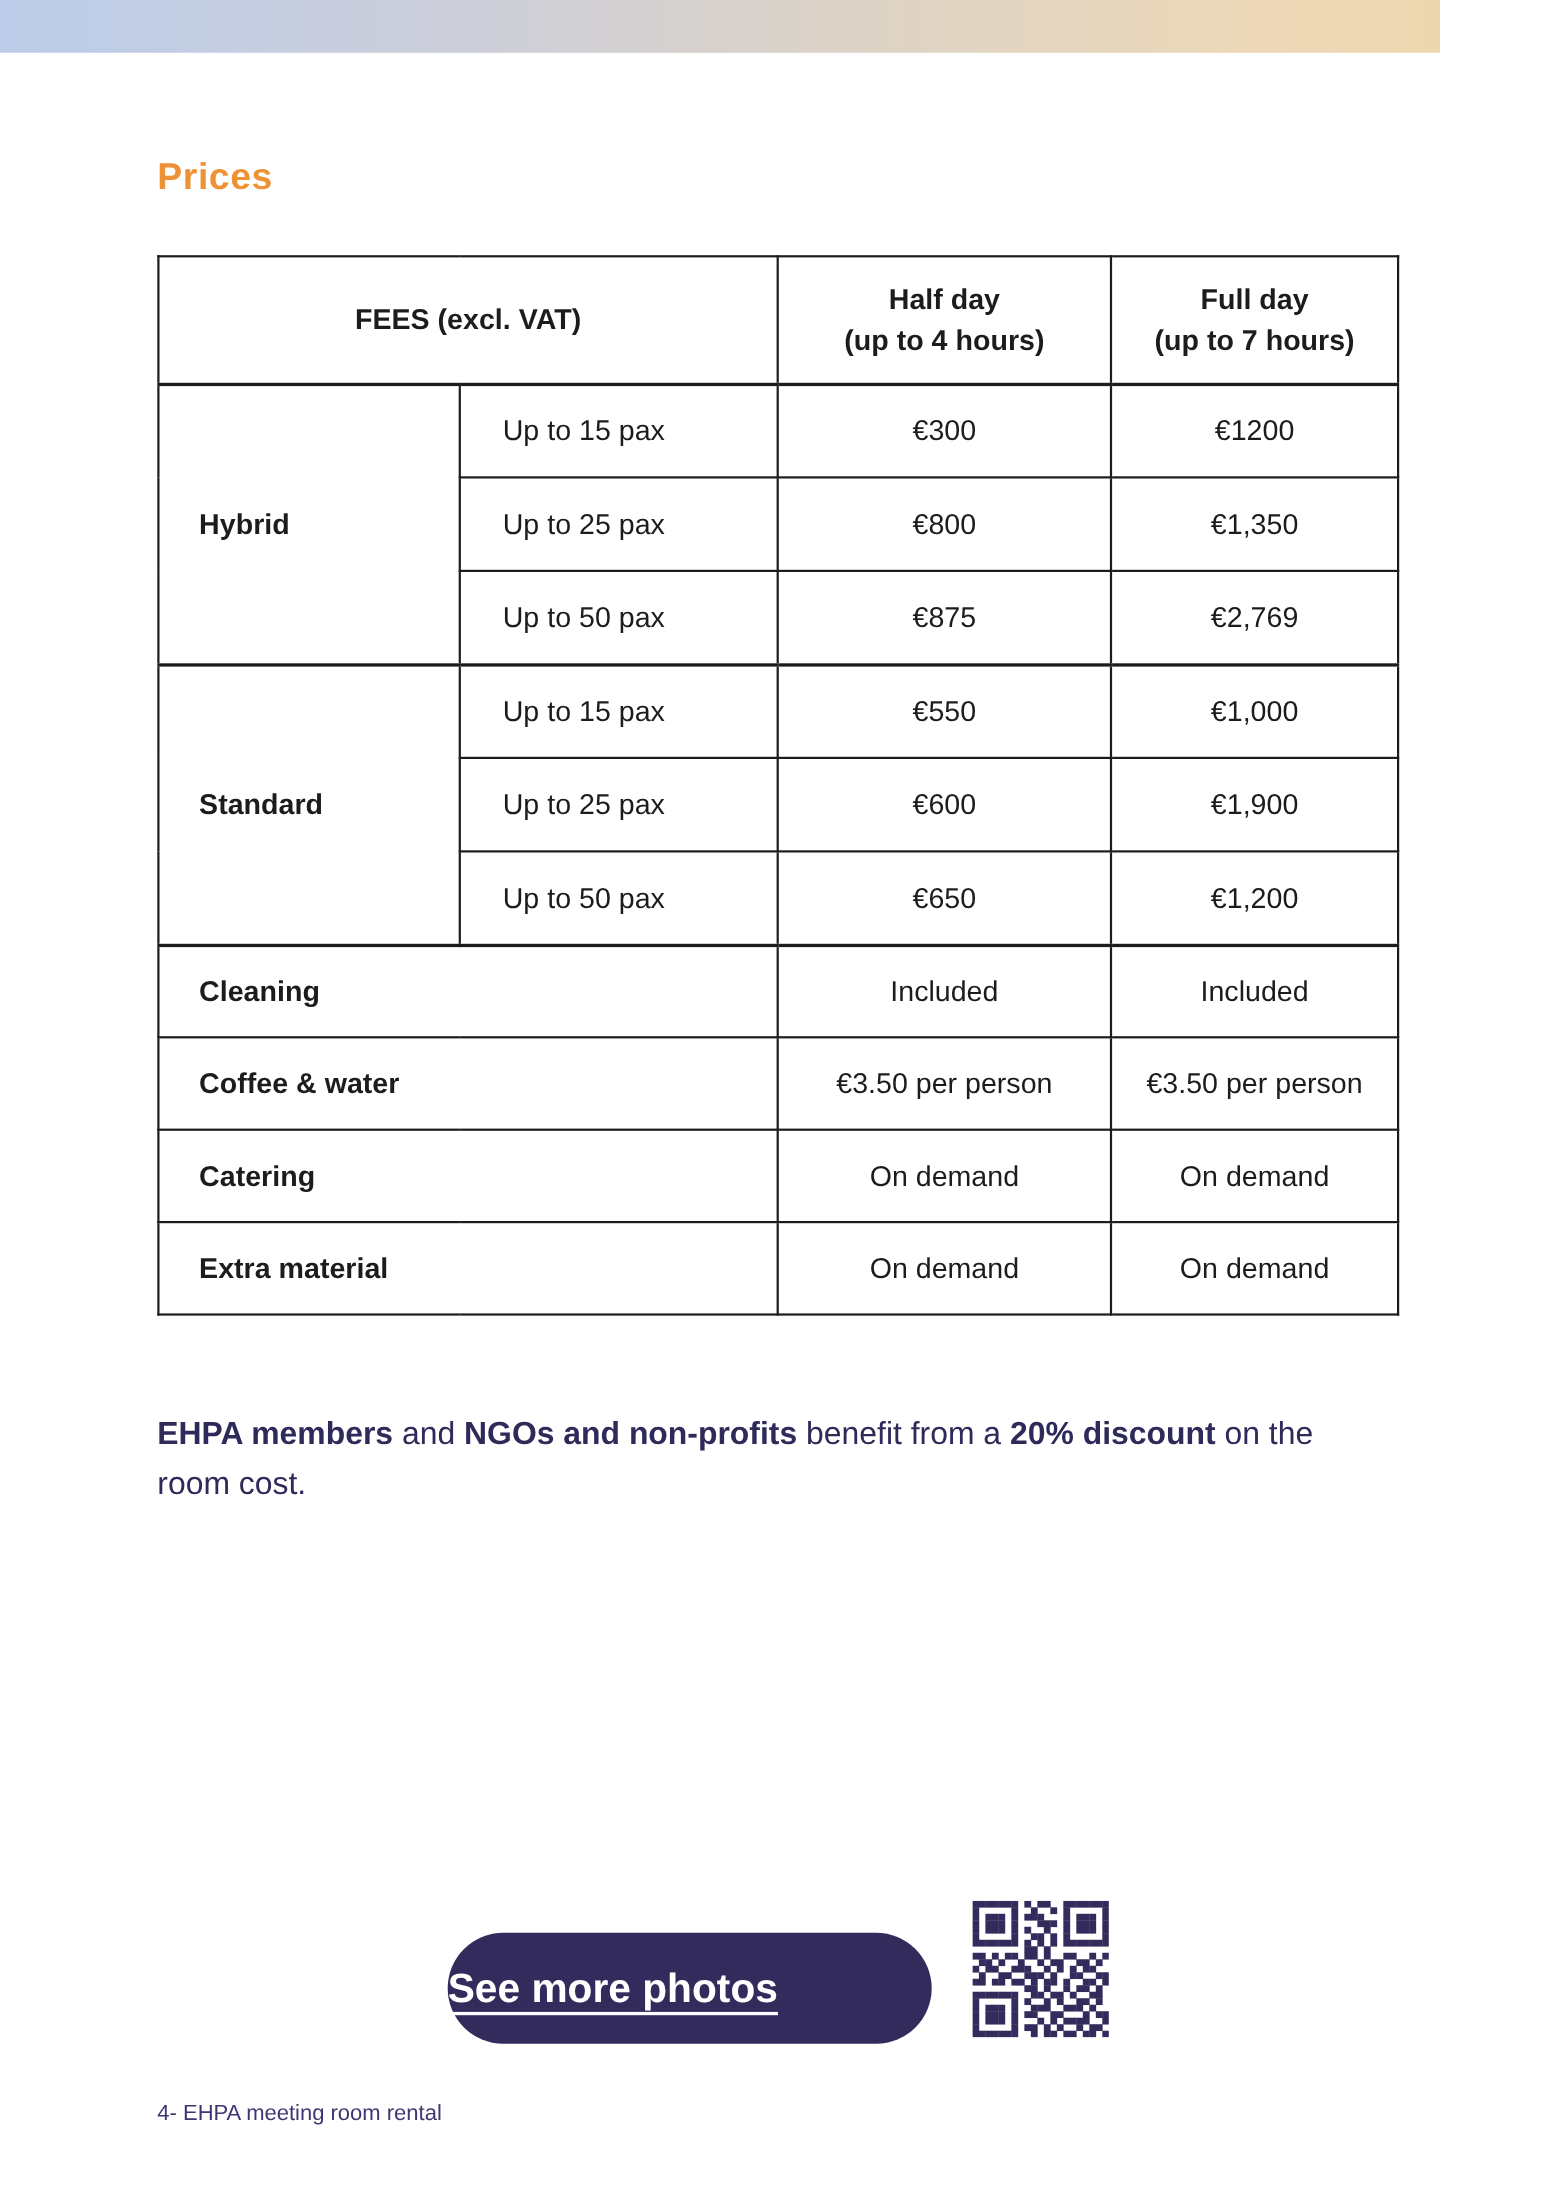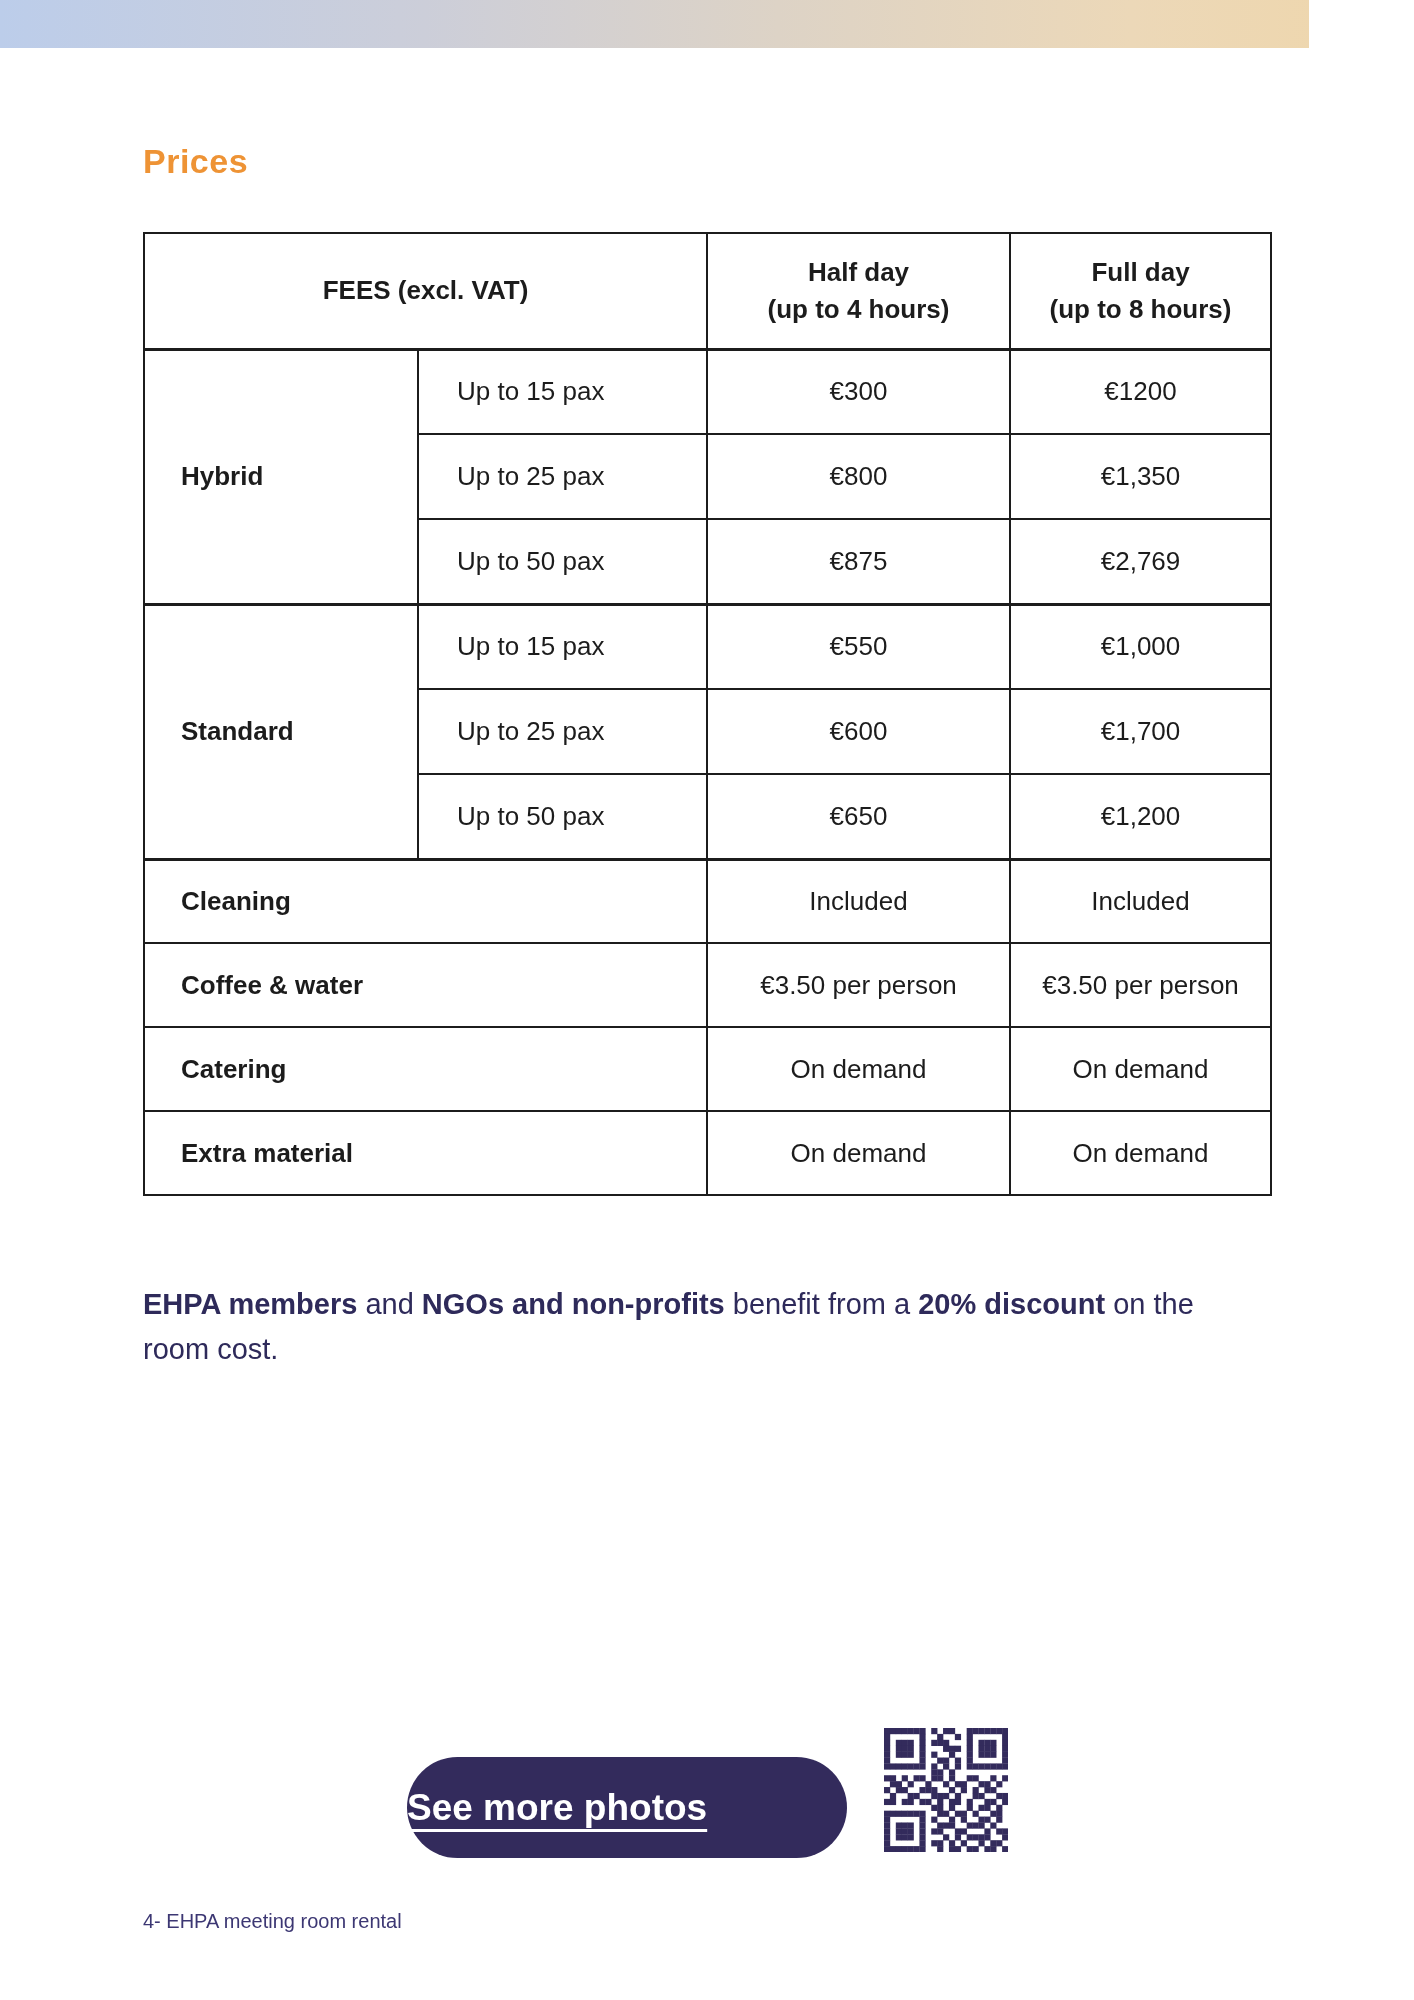--- a/index.html
+++ b/index.html
@@ -141,21 +141,21 @@
     </colgroup>
     <tbody>
       <tr class="r-header">
         <td colspan="2" class="cell-head">FEES (excl. VAT)</td>
         <td class="cell-head">
           <div>Half day</div>
           <div>(up to 4 hours)</div>
         </td>
         <td class="cell-head">
           <div>Full day</div>
-          <div>(up to 8 hours)</div>
+          <div>(up to 7 hours)</div>
         </td>
       </tr>
 
       <tr class="r-pax group-start">
         <td rowspan="3" class="cell-group">Hybrid</td>
         <td class="cell-tier">Up to 15 pax</td>
         <td class="cell-price">€300</td>
         <td class="cell-price">€1200</td>
       </tr>
       <tr class="r-pax">
@@ -171,21 +171,21 @@
 
       <tr class="r-pax group-start">
         <td rowspan="3" class="cell-group">Standard</td>
         <td class="cell-tier">Up to 15 pax</td>
         <td class="cell-price">€550</td>
         <td class="cell-price">€1,000</td>
       </tr>
       <tr class="r-pax">
         <td class="cell-tier">Up to 25 pax</td>
         <td class="cell-price">€600</td>
-        <td class="cell-price">€1,700</td>
+        <td class="cell-price">€1,900</td>
       </tr>
       <tr class="r-pax">
         <td class="cell-tier">Up to 50 pax</td>
         <td class="cell-price">€650</td>
         <td class="cell-price">€1,200</td>
       </tr>
 
       <tr class="r-extra group-start">
         <td colspan="2" class="cell-group">Cleaning</td>
         <td class="cell-price">Included</td>

